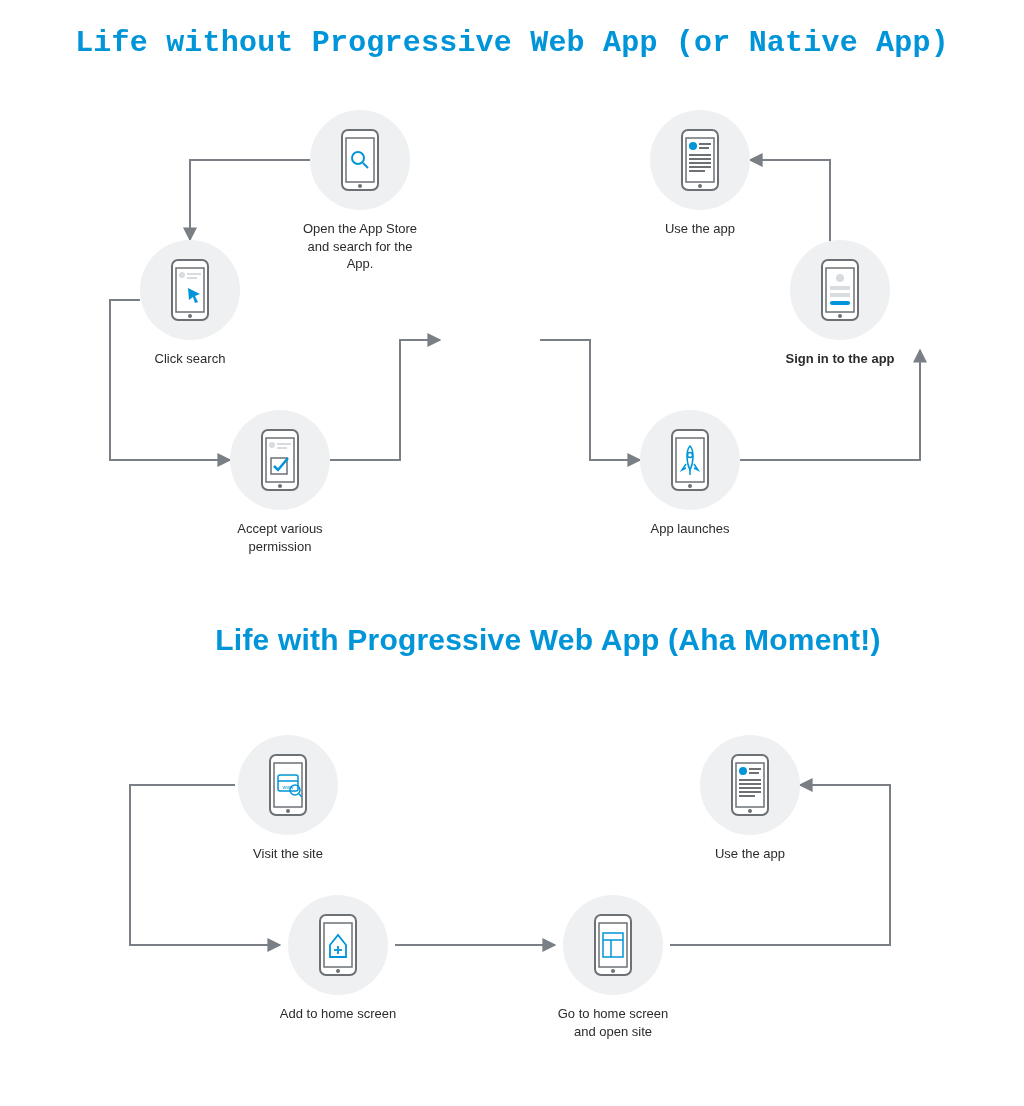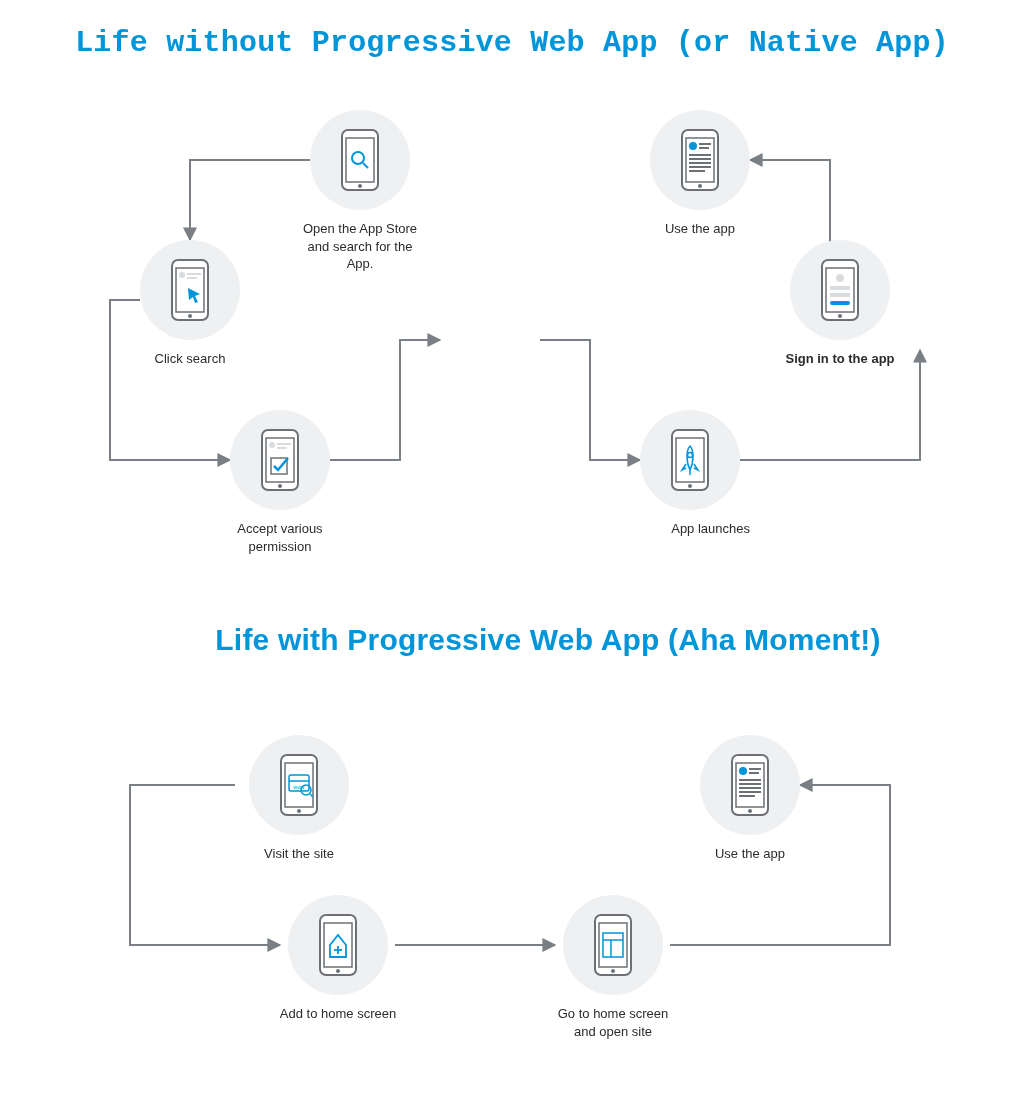--- a/index.html
+++ b/index.html
@@ -120,21 +120,21 @@
         <rect x="17" y="15" width="14" height="2" fill="#d9dcdf"></rect>
         <rect x="17" y="19" width="10" height="2" fill="#d9dcdf"></rect>
         <rect x="11" y="30" width="16" height="16" fill="#fff" stroke="#6d7176" stroke-width="1.5"></rect>
         <path d="M14,38 L18,42 L28,30" fill="none" stroke="#0095d9" stroke-width="2.5"></path>
       </svg>
     </div>
     <div class="node-label">Accept various permission</div>
   </div>
 
 
-  <div class="node" style="left:630px; top:330px;text-align:right;">
+  <div class="node" style="left:630px; top:330px;">
     <div class="bubble">
       <svg class="phone-svg" width="40" height="64">
         <rect x="2" y="2" width="36" height="60" rx="6" fill="#fff" stroke="#6d7176" stroke-width="2"></rect>
         <rect x="6" y="10" width="28" height="44" fill="#fff" stroke="#6d7176" stroke-width="1.5"></rect>
         <circle cx="20" cy="58" r="2" fill="#6d7176"></circle>
         <path d="M20,18 C24,22 24,34 20,42 C16,34 16,22 20,18 Z" fill="none" stroke="#0095d9" stroke-width="1.5"></path>
         <circle cx="20" cy="27" r="2.5" fill="none" stroke="#0095d9" stroke-width="1.5"></circle>
         <path d="M16,36 L12,42 L16,40 M24,36 L28,42 L24,40" fill="none" stroke="#0095d9" stroke-width="1.5"></path>
         <path d="M20,42 L20,47" stroke="#0095d9" stroke-width="1.5"></path>
       </svg>
@@ -182,21 +182,21 @@
 
   <svg class="arrow-layer" width="1024" height="400">
 
     <path d="M235,85 L130,85 L130,245 L280,245" fill="none" stroke="#7a7f85" stroke-width="2" marker-end="url(#arr)"></path>
 
     <path d="M395,245 L555,245" fill="none" stroke="#7a7f85" stroke-width="2" marker-end="url(#arr)"></path>
 
     <path d="M670,245 L890,245 L890,85 L800,85" fill="none" stroke="#7a7f85" stroke-width="2" marker-end="url(#arr)"></path>
   </svg>
 
-  <div class="node" style="left:239px; top:35px;">
+  <div class="node" style="left:228px; top:35px;">
     <div class="bubble">
       <svg class="phone-svg" width="40" height="64">
         <rect x="2" y="2" width="36" height="60" rx="6" fill="#fff" stroke="#6d7176" stroke-width="2"></rect>
         <rect x="6" y="10" width="28" height="44" fill="#fff" stroke="#6d7176" stroke-width="1.5"></rect>
         <circle cx="20" cy="58" r="2" fill="#6d7176"></circle>
         <rect x="10" y="22" width="20" height="16" rx="2" fill="none" stroke="#0095d9" stroke-width="1.5"></rect>
         <line x1="10" y1="28" x2="30" y2="28" stroke="#0095d9" stroke-width="1.5"></line>
         <text x="20" y="36" font-size="5" fill="#0095d9" text-anchor="middle" font-family="Arial">www</text>
         <circle cx="27" cy="37" r="5" fill="none" stroke="#0095d9" stroke-width="1.5"></circle>
         <line x1="31" y1="41" x2="34" y2="44" stroke="#0095d9" stroke-width="1.5"></line>

